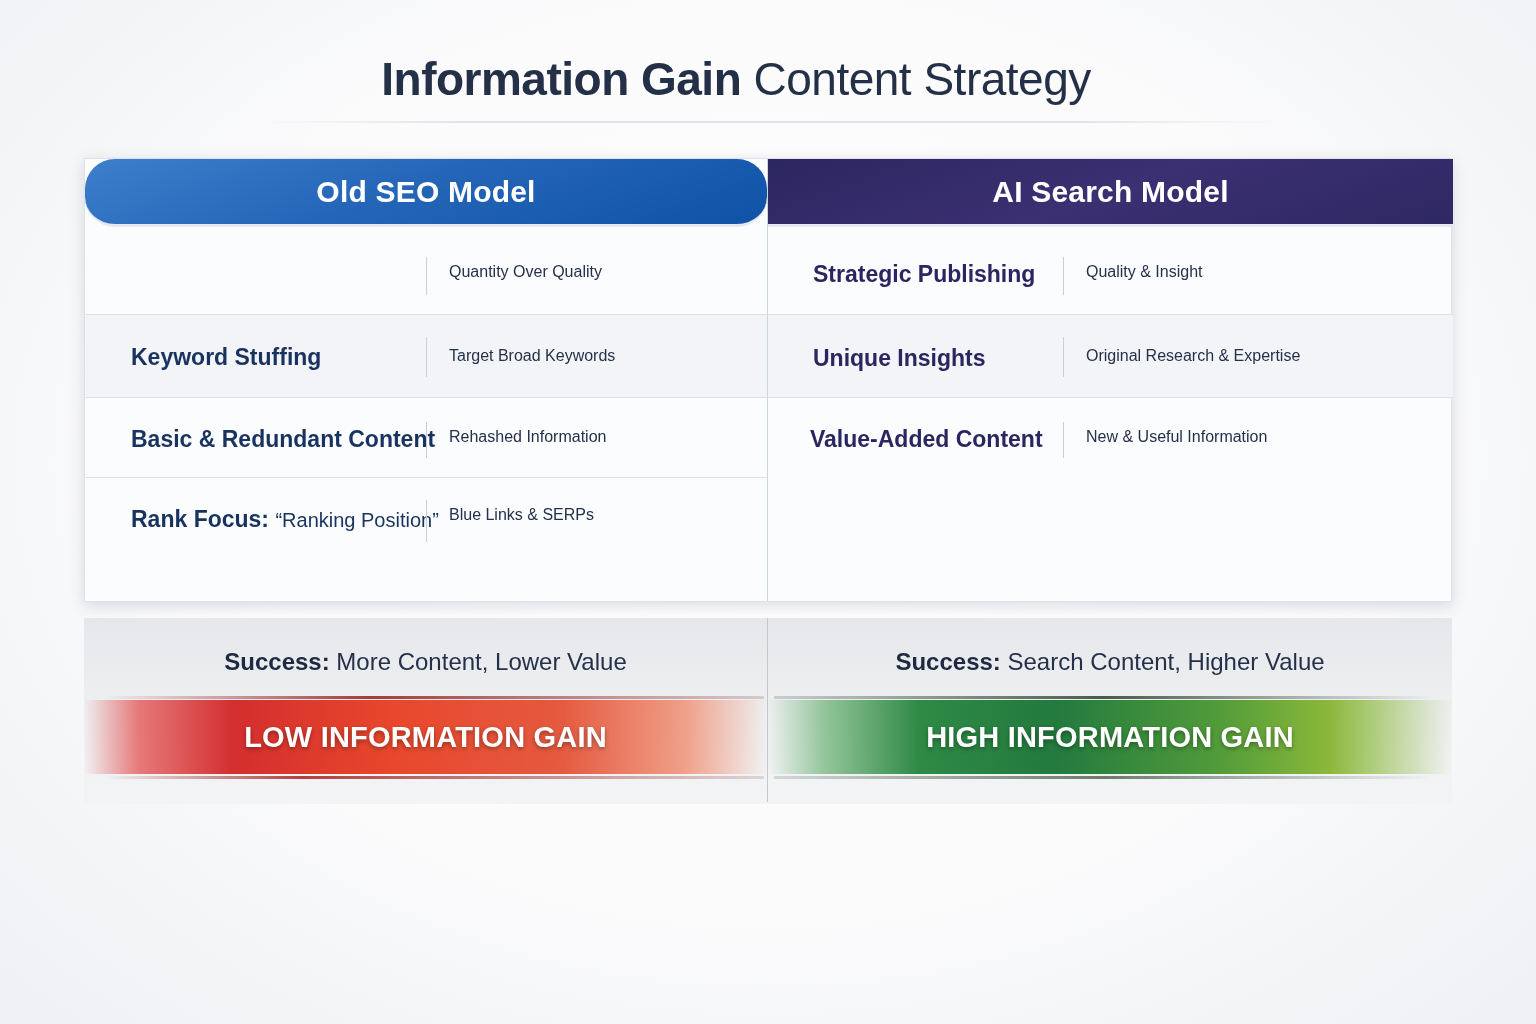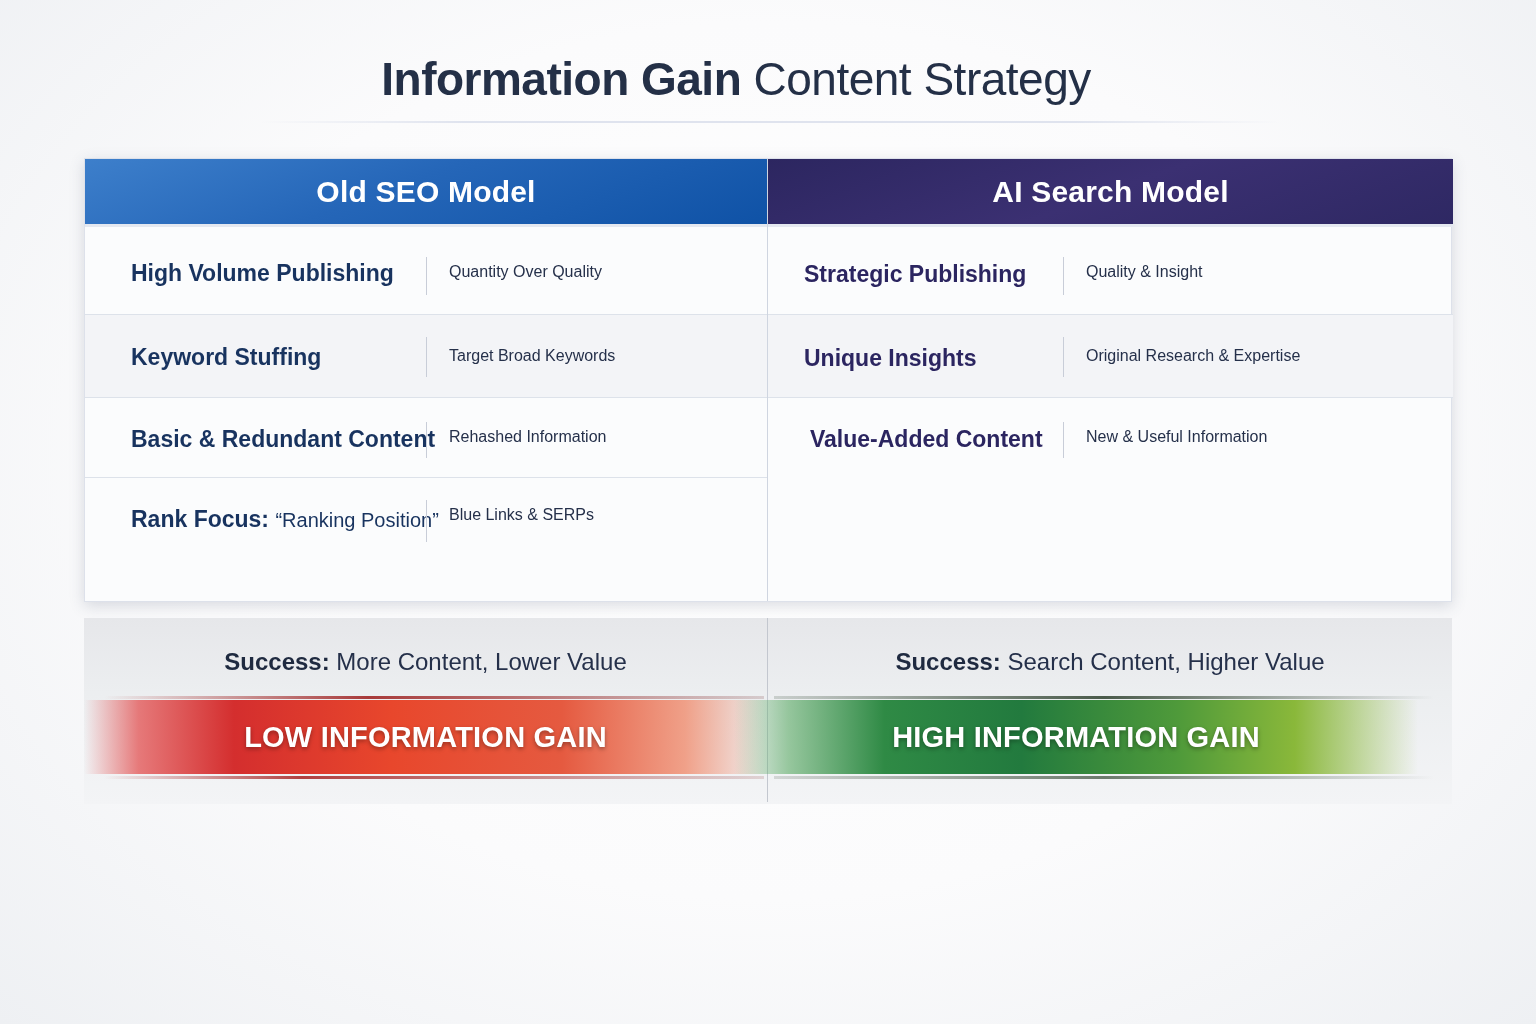--- a/index.html
+++ b/index.html
@@ -28,37 +28,37 @@
       border: 1px solid #dde1ea;
     }
     .col { position: absolute; top: 0; height: 100%; }
     .col.left { left: 0; width: 683px; border-right: 1px solid #cfd5e0; }
     .col.right { left: 683px; width: 685px; }
     .col-header {
       height: 68px; display: flex; align-items: center; justify-content: center;
       color: #ffffff; font-weight: 700; font-size: 30px; letter-spacing: 0.2px;
       border-bottom: 3px solid #e4e8f0;
     }
-    .col.left .col-header { background: linear-gradient(160deg, #3d7fcb 0%, #2566b8 45%, #0f52a6 100%); }
+    .col.left .col-header { background: linear-gradient(160deg, #3d7fcb 0%, #2566b8 45%, #0f52a6 100%); border-radius: 30px; }
     .col.right .col-header { background: linear-gradient(160deg, #2c2660 0%, #3b3072 50%, #2e2863 100%); }
     .row {
       position: relative; border-bottom: 1px solid #dde2ea;
       display: flex; align-items: flex-start;
     }
     .row.alt { background: #f3f4f7; }
     .row:last-child { border-bottom: none; }
     .row-h1 { height: 88px; }
     .row-h2 { height: 83px; }
     .row-h3 { height: 80px; }
     .row-h4 { height: 122px; }
     .cell-label {
       position: absolute; left: 46px; font-weight: 700; font-size: 23px;
     }
     .col.left .cell-label { color: #18335f; }
-    .col.right .cell-label { color: #2b2560; left: 36px; }
+    .col.right .cell-label { color: #2b2560; left: 45px; }
     .cell-sep {
       position: absolute; width: 1px; background: #c8cdd8;
     }
     .cell-value {
       position: absolute; font-size: 16px; color: #25304a;
     }
     .quote { font-weight: 400; font-size: 20px; }
     .quote-italic { font-style: italic; font-weight: 400; font-size: 21px; color: #2b2560; }
     .bottom {
       position: absolute; top: 618px; left: 84px; width: 1368px; height: 186px;
@@ -75,21 +75,21 @@
       position: absolute; top: 82px; height: 74px;
       display: flex; align-items: center; justify-content: center;
       color: #ffffff; font-weight: 700; font-size: 29px; letter-spacing: 0.2px;
       text-shadow: 0 2px 4px rgba(0,0,0,0.35);
     }
     .band.red {
       left: 0; width: 683px;
       background: linear-gradient(90deg, rgba(236,110,110,0) 0%, rgba(226,70,70,0.7) 8%, #d42e2e 22%, #e8472c 45%, #e55a40 70%, rgba(240,140,110,0.8) 88%, rgba(245,200,190,0) 100%);
     }
     .band.green {
-      left: 650px; width: 684px;
+      left: 684px; width: 684px;
       background: linear-gradient(90deg, rgba(120,190,130,0) 0%, rgba(90,170,100,0.6) 8%, #2f8a45 22%, #227a3e 42%, #4f9a3a 65%, #8ab83a 82%, rgba(190,220,160,0) 100%);
     }
     .band-line-top.red { top: 78px; left: 20px; width: 660px; background: linear-gradient(90deg, rgba(150,40,40,0) 0%, #a83a3a 40%, rgba(120,60,60,0.2) 100%); }
     .band-line-bot.red { top: 158px; left: 20px; width: 660px; background: linear-gradient(90deg, rgba(150,40,40,0) 0%, #b04040 30%, rgba(150,80,80,0.2) 100%); }
     .band-line-top.green { top: 78px; left: 690px; width: 660px; background: linear-gradient(90deg, rgba(60,80,60,0.2) 0%, #4a5a4a 50%, rgba(60,80,60,0) 100%); }
     .band-line-bot.green { top: 158px; left: 690px; width: 660px; background: linear-gradient(90deg, rgba(90,100,90,0.2) 0%, #6c7a6c 50%, rgba(90,100,90,0) 100%); }
   </style>
 </head>
 <body>
 
@@ -98,21 +98,20 @@
   <span class="light">Content Strategy</span>
 </div>
 <div class="title-rule"></div>
 
 <div class="table">
 
   <div class="col left">
     <div class="col-header">Old SEO Model</div>
 
     <div class="row row-h1">
-      <span class="cell-label" style="top:33px">High Volume Publishing</span>
       <span class="cell-sep" style="left:341px;top:30px;height:38px"></span>
       <span class="cell-value" style="left:364px;top:36px">Quantity Over Quality</span>
     </div>
     <div class="row row-h2 alt">
       <span class="cell-label" style="top:29px">Keyword Stuffing</span>
       <span class="cell-sep" style="left:341px;top:22px;height:40px"></span>
       <span class="cell-value" style="left:364px;top:32px">Target Broad Keywords</span>
     </div>
     <div class="row row-h3">
       <span class="cell-label" style="top:28px">Basic &amp; Redundant Content</span>

